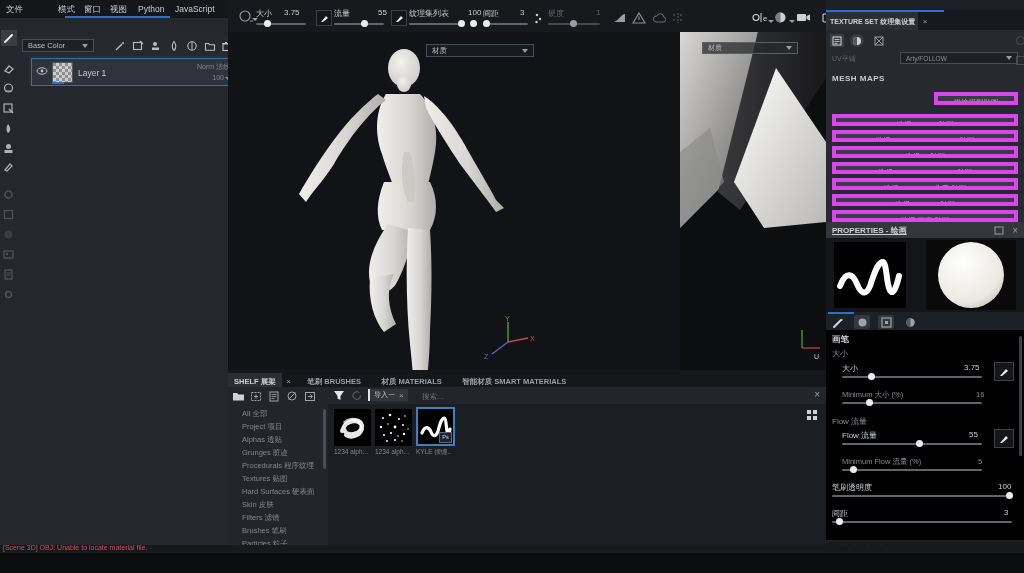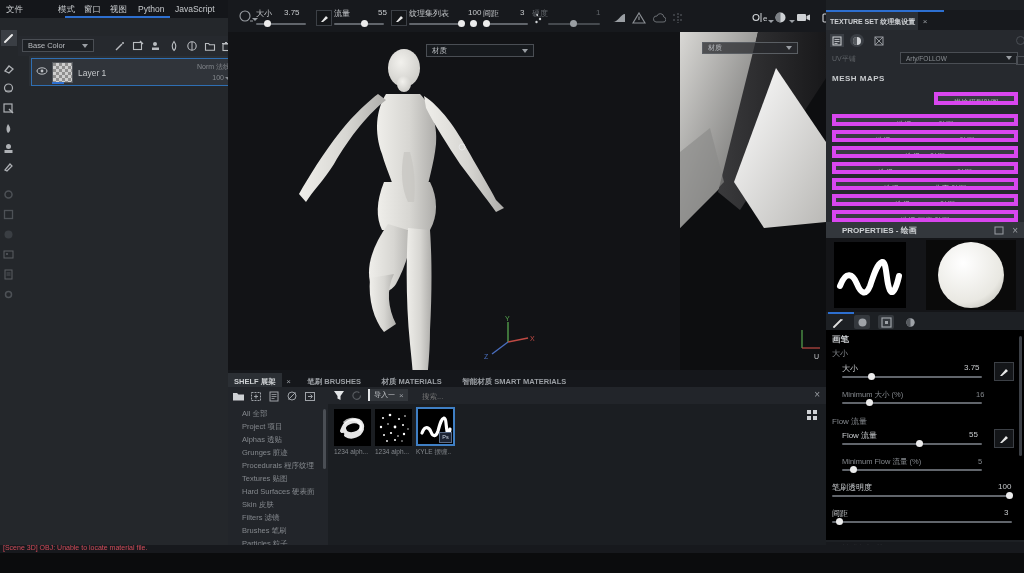--- a/index.html
+++ b/index.html
@@ -199,21 +199,21 @@
     <div class="slider-track" style="left:255px;top:23px;width:45px;">
       <div class="slider-handle" style="left:0px;"></div>
     </div>
 
     <svg class="abs" style="left:306px;top:12px;" width="10" height="12">
         <circle cx="3" cy="3" r="1.2" fill="#cfd2d5"></circle>
         <circle cx="6" cy="7" r="1.2" fill="#cfd2d5"></circle>
         <circle cx="2.5" cy="10" r="1.2" fill="#cfd2d5"></circle>
       </svg>
 
-    <span class="abs txt dim2" style="left:304px;top:8px;font-size:8px;">硬度</span>
+    <span class="abs txt dim2" style="left:320px;top:8px;font-size:8px;">硬度</span>
     <span class="abs txt dim2" style="left:368px;top:8px;font-size:8px;">1</span>
     <div class="slider-track" style="left:320px;top:23px;width:52px;background:#45494e;">
       <div class="slider-handle" style="left:22px;background:#9a9ea3;"></div>
     </div>
 
     <svg class="abs" style="left:384px;top:12px;" width="14" height="12">
         <path d="M1 10 C6 10 9 2 13 2 L13 10 Z" fill="#9a9ea3"></path>
       </svg>
     <svg class="abs" style="left:404px;top:12px;" width="14" height="12">
         <path d="M7 1 L13 11 H1 Z" fill="none" stroke="#8a8e93" stroke-width="1.2"></path>
@@ -369,21 +369,21 @@
       <button class="tsbtn" style="left:6px;top:84px;">选择 normal 贴图</button>
       <button class="tsbtn" style="left:6px;top:100px;">选择 world space normal 贴图</button>
       <button class="tsbtn" style="left:6px;top:116px;">选择 id 贴图</button>
       <button class="tsbtn" style="left:6px;top:132px;">选择 ambient occlusion 贴图</button>
       <button class="tsbtn" style="left:6px;top:148px;">选择 curvature 曲率 贴图</button>
       <button class="tsbtn" style="left:6px;top:164px;">选择 position 贴图</button>
       <button class="tsbtn" style="left:6px;top:180px;">选择 厚度 贴图</button>
     </div>
 
     <div class="abs" style="left:0;top:222px;width:198px;height:16px;background:#33373c;display:flex;align-items:center;">
-      <span style="font-size:8px;font-weight:bold;color:#cfd2d5;margin-left:16px;">PROPERTIES - 绘画</span>
+      <span style="font-size:8px;font-weight:bold;color:#cfd2d5;margin-left:6px;text-decoration:underline;">PROPERTIES - 绘画</span>
       <svg style="margin-left:auto;" width="10" height="9">
           <rect x="1" y="1" width="8" height="7" fill="none" stroke="#9a9ea3" stroke-width="1"></rect>
         </svg>
       <span style="font-size:10px;color:#9a9ea3;margin:0 6px 0 8px;">×</span>
     </div>
 
     <div class="abs" style="left:0;top:238px;width:198px;height:74px;background:#141518;">
       <div class="abs" style="left:8px;top:4px;width:72px;height:66px;background:#000;">
         <svg width="72" height="66">
           <path d="M6 44 C12 28 19 32 23 42 C27 52 32 54 36 44 C40 32 43 22 48 20 C52 19 52 32 54 42 C56 52 60 56 65 34" fill="none" stroke="#fff" stroke-width="6" stroke-linecap="round"></path>

